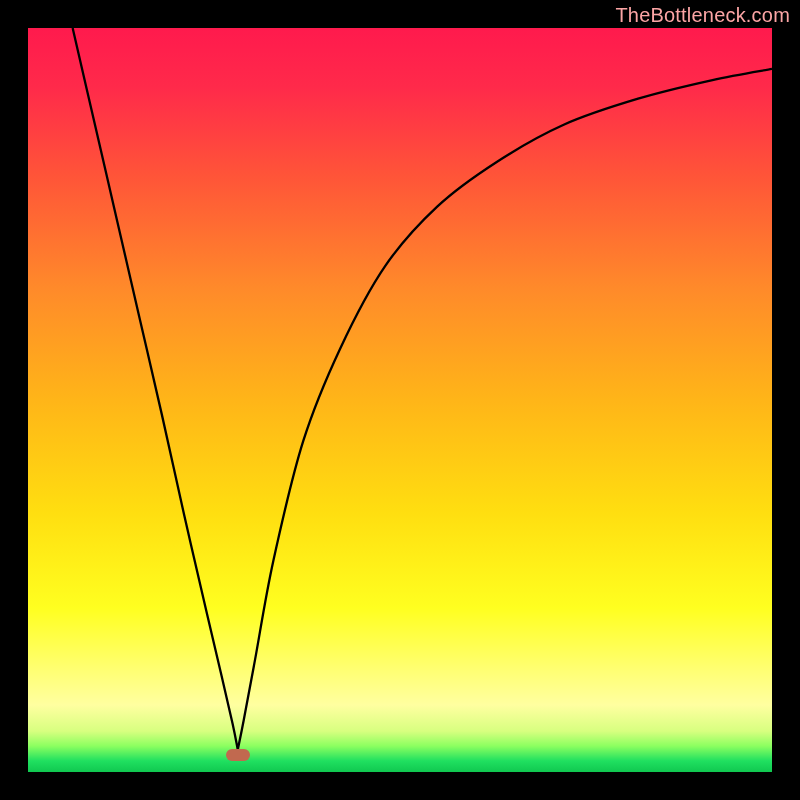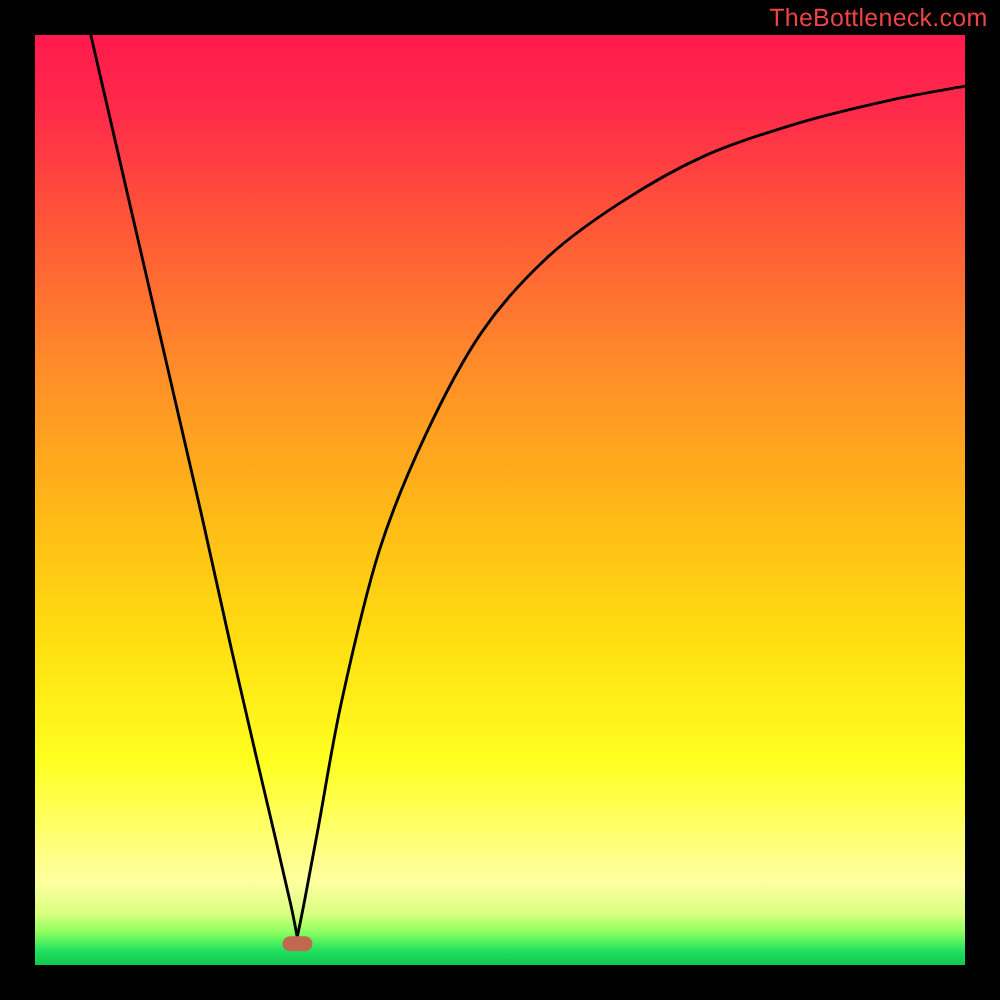--- a/index.html
+++ b/index.html
@@ -14,21 +14,21 @@
   .frame {
     position: relative;
     width: 800px;
     height: 800px;
     background: #000;
   }
   .watermark {
     position: absolute;
     top: 4px;
     right: 10px;
-    color: #ef4444;
+    color: #fca5a5;
     font-size: 20px;
     font-weight: 500;
     letter-spacing: 0.2px;
     z-index: 20;
   }
   .plot-area {
     position: absolute;
     left: 28px;
     top: 28px;
     width: 744px;

